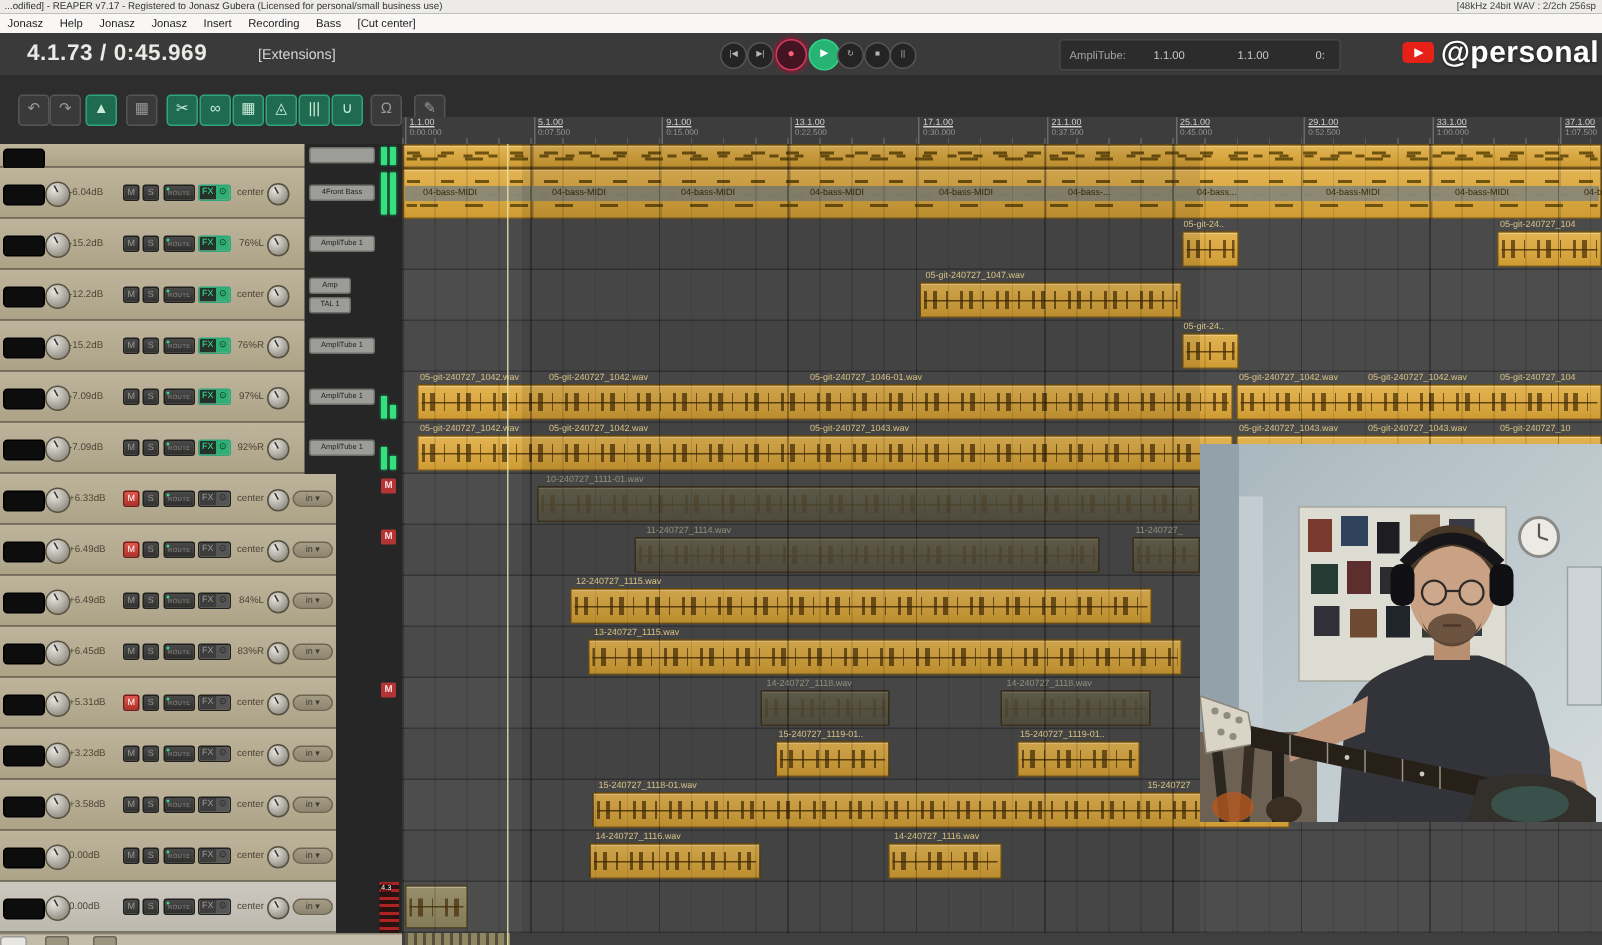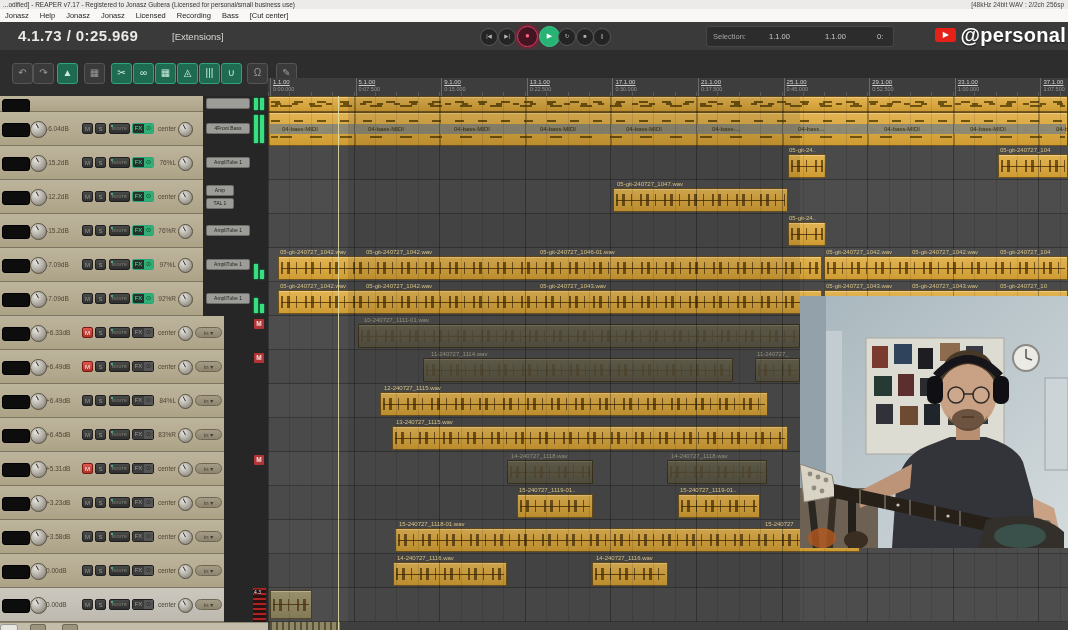--- a/index.html
+++ b/index.html
@@ -132,40 +132,40 @@
   <div id="titlebar" class="abs">
     <span class="t">...odified] - REAPER v7.17 - Registered to Jonasz Gubera (Licensed for personal/small business use)</span>
     <span class="r">[48kHz 24bit WAV : 2/2ch 256sp</span>
   </div>
 
   <div id="menubar" class="abs">
       <span>Jonasz</span>
       <span>Help</span>
       <span>Jonasz</span>
       <span>Jonasz</span>
-      <span>Licensed</span>
+      <span>Insert</span>
       <span>Recording</span>
       <span>Bass</span>
       <span>[Cut center]</span>
     </div>
 
   <div id="transport" class="abs">
-    <span id="time-display">4.1.73 / 0:25.969</span>
+    <span id="time-display">4.1.73 / 0:45.969</span>
     <span id="rec-status">[Extensions]</span>
     <div id="tbtns">
         <div class="tbtn" style="left: 480px;">|◀</div>
         <div class="tbtn" style="left: 498px;">▶|</div>
         <div class="tbtn big rec" style="left: 517px;">●</div>
         <div class="tbtn big play" style="left: 539px;">▶</div>
         <div class="tbtn" style="left: 558px;">↻</div>
         <div class="tbtn" style="left: 576px;">■</div>
         <div class="tbtn" style="left: 593px;">||</div>
       </div>
     <div id="selection-box">
-      <span class="lab">Selection:</span>
+      <span class="lab">AmpliTube:</span>
       <span class="v1">1.1.00</span>
       <span class="v2">1.1.00</span>
       <span class="v3">0:</span>
     </div>
   </div>
 
   <div id="watermark">
     <span id="yt-icon">▶</span>
     <span id="wm-text">@personal</span>
   </div>

